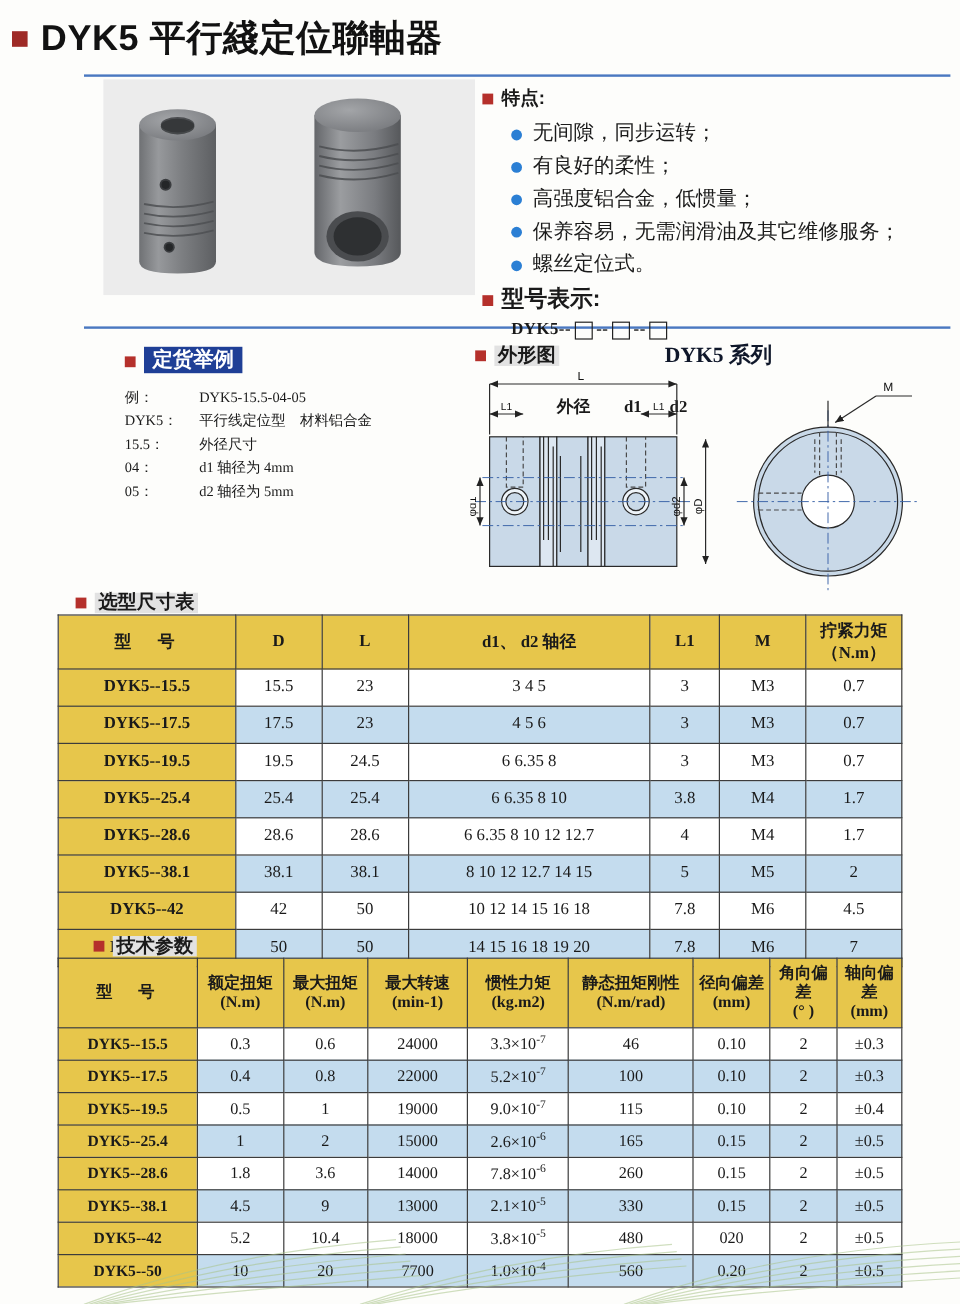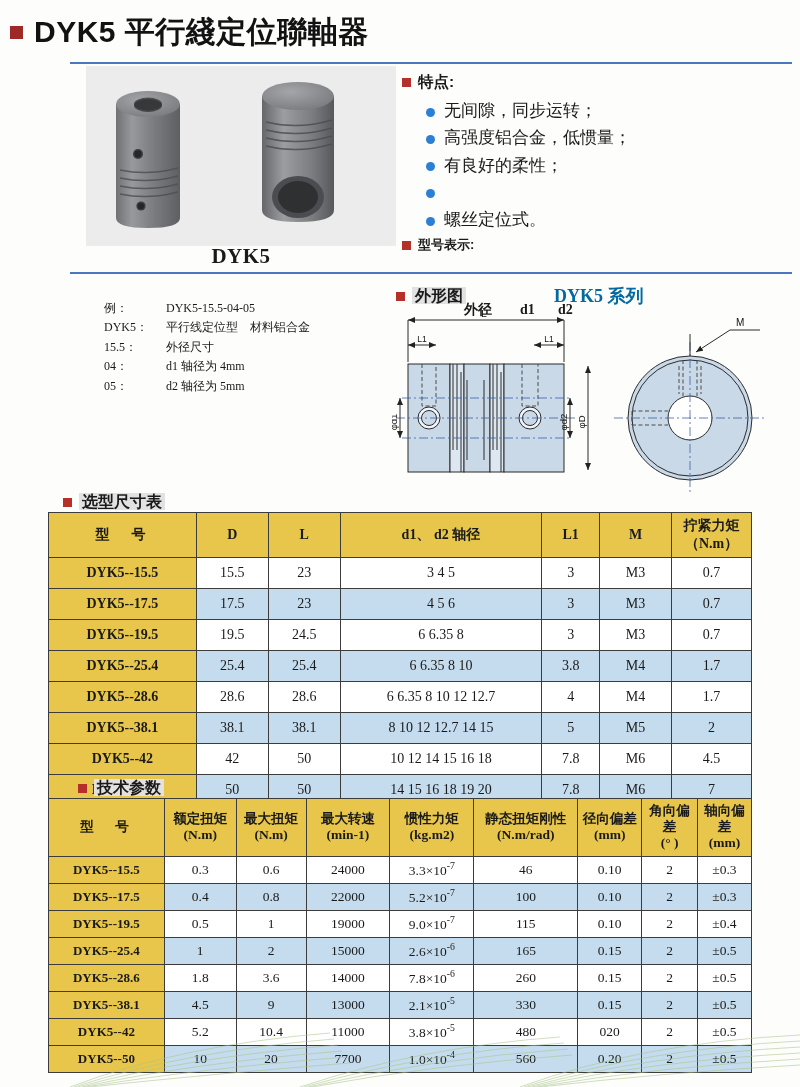--- a/index.html
+++ b/index.html
@@ -32,38 +32,38 @@
   
   .photo{position:absolute;left:86px;top:66px;width:310px;height:180px;}
   .photo svg{display:block;}
   .photo-cap{position:absolute;left:86px;top:244px;width:310px;text-align:center;
     font-size:21px;font-weight:bold;font-family:"Liberation Serif",serif;letter-spacing:.5px;}
 
   
   .features{position:absolute;left:402px;top:72px;width:392px;}
   .feat-head{font-size:15.5px;font-weight:bold;margin-bottom:7px;font-family:"Liberation Sans","DejaVu Sans",sans-serif;}
   .feat-li{font-size:17px;margin:0 0 6px 24px;line-height:1.25;}
-  .model-head{font-size:13px;font-weight:bold;margin-top:2px;font-family:"Liberation Sans","DejaVu Sans",sans-serif;}
+  .model-head{font-size:19px;font-weight:bold;margin-top:2px;font-family:"Liberation Sans","DejaVu Sans",sans-serif;}
   .model-code{margin-left:24px;margin-top:5px;font-size:14px;font-weight:bold;letter-spacing:.4px;}
   .box{display:inline-block;width:13px;height:13px;border:1.6px solid #222;vertical-align:middle;margin:0 3px;}
   .model-legend{margin-left:62px;margin-top:3px;font-size:14px;font-weight:bold;}
   .model-legend span{display:inline-block;margin-top:44px;}
 
   
   .sec-order{position:absolute;left:104px;top:288px;width:300px;}
   .hl-blue{background:#1f3f96;color:#fff;padding:1px 7px 2px 7px;font-weight:bold;font-size:17px;
     font-family:"Liberation Sans","DejaVu Sans",sans-serif;}
   .order-lines{margin-top:11px;font-size:12px;line-height:1.62;}
   .order-lines .k{display:inline-block;min-width:62px;}
 
   
   .sec-draw-head{position:absolute;left:396px;top:286px;font-size:16px;font-weight:bold;
     font-family:"Liberation Sans","DejaVu Sans",sans-serif;}
   .hl-grey{background:#e2e2e2;padding:0 3px;}
-  .series-lbl{position:absolute;left:554px;top:284px;font-size:18px;font-weight:bold;color:#0369a1;text-align:center;}
+  .series-lbl{position:absolute;left:554px;top:284px;font-size:18px;font-weight:bold;color:#0f172a;text-align:center;}
   .drawing{position:absolute;left:392px;top:310px;width:404px;height:182px;}
 
   
   .sec-h{position:absolute;font-size:16px;font-weight:bold;
     font-family:"Liberation Sans","DejaVu Sans",sans-serif;}
   .sec-h1{left:63px;top:492px;}
   .sec-h2{left:78px;top:778px;}
 
   
   table{border-collapse:collapse;position:absolute;font-family:"Liberation Serif","DejaVu Serif",serif;}
@@ -142,51 +142,56 @@
         <ellipse cx="212" cy="131" rx="20" ry="16" fill="#2e3032"></ellipse>
         <g stroke="#4c4e51" stroke-width="1.6" fill="none" opacity=".85">
           <path d="M180 56 Q212 64 246 54"></path>
             <path d="M180 64 Q212 72 246 62"></path>
           <path d="M180 72 Q212 80 246 70"></path>
             <path d="M180 80 Q212 88 246 78"></path>
         </g>
       </g>
     </svg>
   </div>
-  <div class="photo-cap">DYK5</div>
 
   <div class="features">
     <div class="feat-head">
       <span class="sq-sm"></span><span>特点:</span>
     </div>
     <div class="feat-li">
       <span class="dot"></span><span>无间隙，同步运转；</span>
     </div>
     <div class="feat-li">
+      <span class="dot"></span><span>有良好的柔性；</span>
+    </div>
+    <div class="feat-li">
       <span class="dot"></span><span>高强度铝合金，低惯量；</span>
     </div>
     <div class="feat-li">
-      <span class="dot"></span><span>有良好的柔性；</span>
-    </div>
-    <div class="feat-li">
-      <span class="dot"></span>
+      <span class="dot"></span><span>保养容易，无需润滑油及其它维修服务；</span>
     </div>
     <div class="feat-li">
       <span class="dot"></span><span>螺丝定位式。</span>
     </div>
 
     <div class="model-head">
       <span class="sq-sm"></span><span>型号表示:</span>
     </div>
+    <div class="model-code">
+      <span>DYK5--</span><span class="box"></span><span>--</span><span class="box"></span><span>--</span><span class="box"></span>
+    </div>
     <div class="model-legend">
       <span style="width:56px">外径</span><span style="width:38px">d1</span><span>d2</span>
     </div>
   </div>
 
   <div class="sec-order">
+    <div>
+      <span class="sq-sm"></span><span class="hl-blue">定货举例</span>
+    </div>
     <div class="order-lines">
       <div>
         <span class="k">例：</span><span>DYK5-15.5-04-05</span>
       </div>
       <div>
         <span class="k">DYK5：</span><span>平行线定位型　材料铝合金</span>
       </div>
       <div>
         <span class="k">15.5：</span><span>外径尺寸</span>
       </div>
@@ -515,21 +520,21 @@
         <td><span>2.1×10</span><span class="sup">-5</span></td>
         <td>330</td>
         <td>0.15</td>
         <td>2</td>
         <td>±0.5</td>
       </tr>
       <tr class="plain">
         <td class="mdl">DYK5--42</td>
         <td>5.2</td>
         <td>10.4</td>
-        <td>11000</td>
+        <td>18000</td>
         <td><span>3.8×10</span><span class="sup">-5</span></td>
         <td>480</td>
         <td>020</td>
         <td>2</td>
         <td>±0.5</td>
       </tr>
       <tr class="alt">
         <td class="mdl">DYK5--50</td>
         <td>10</td>
         <td>20</td>

